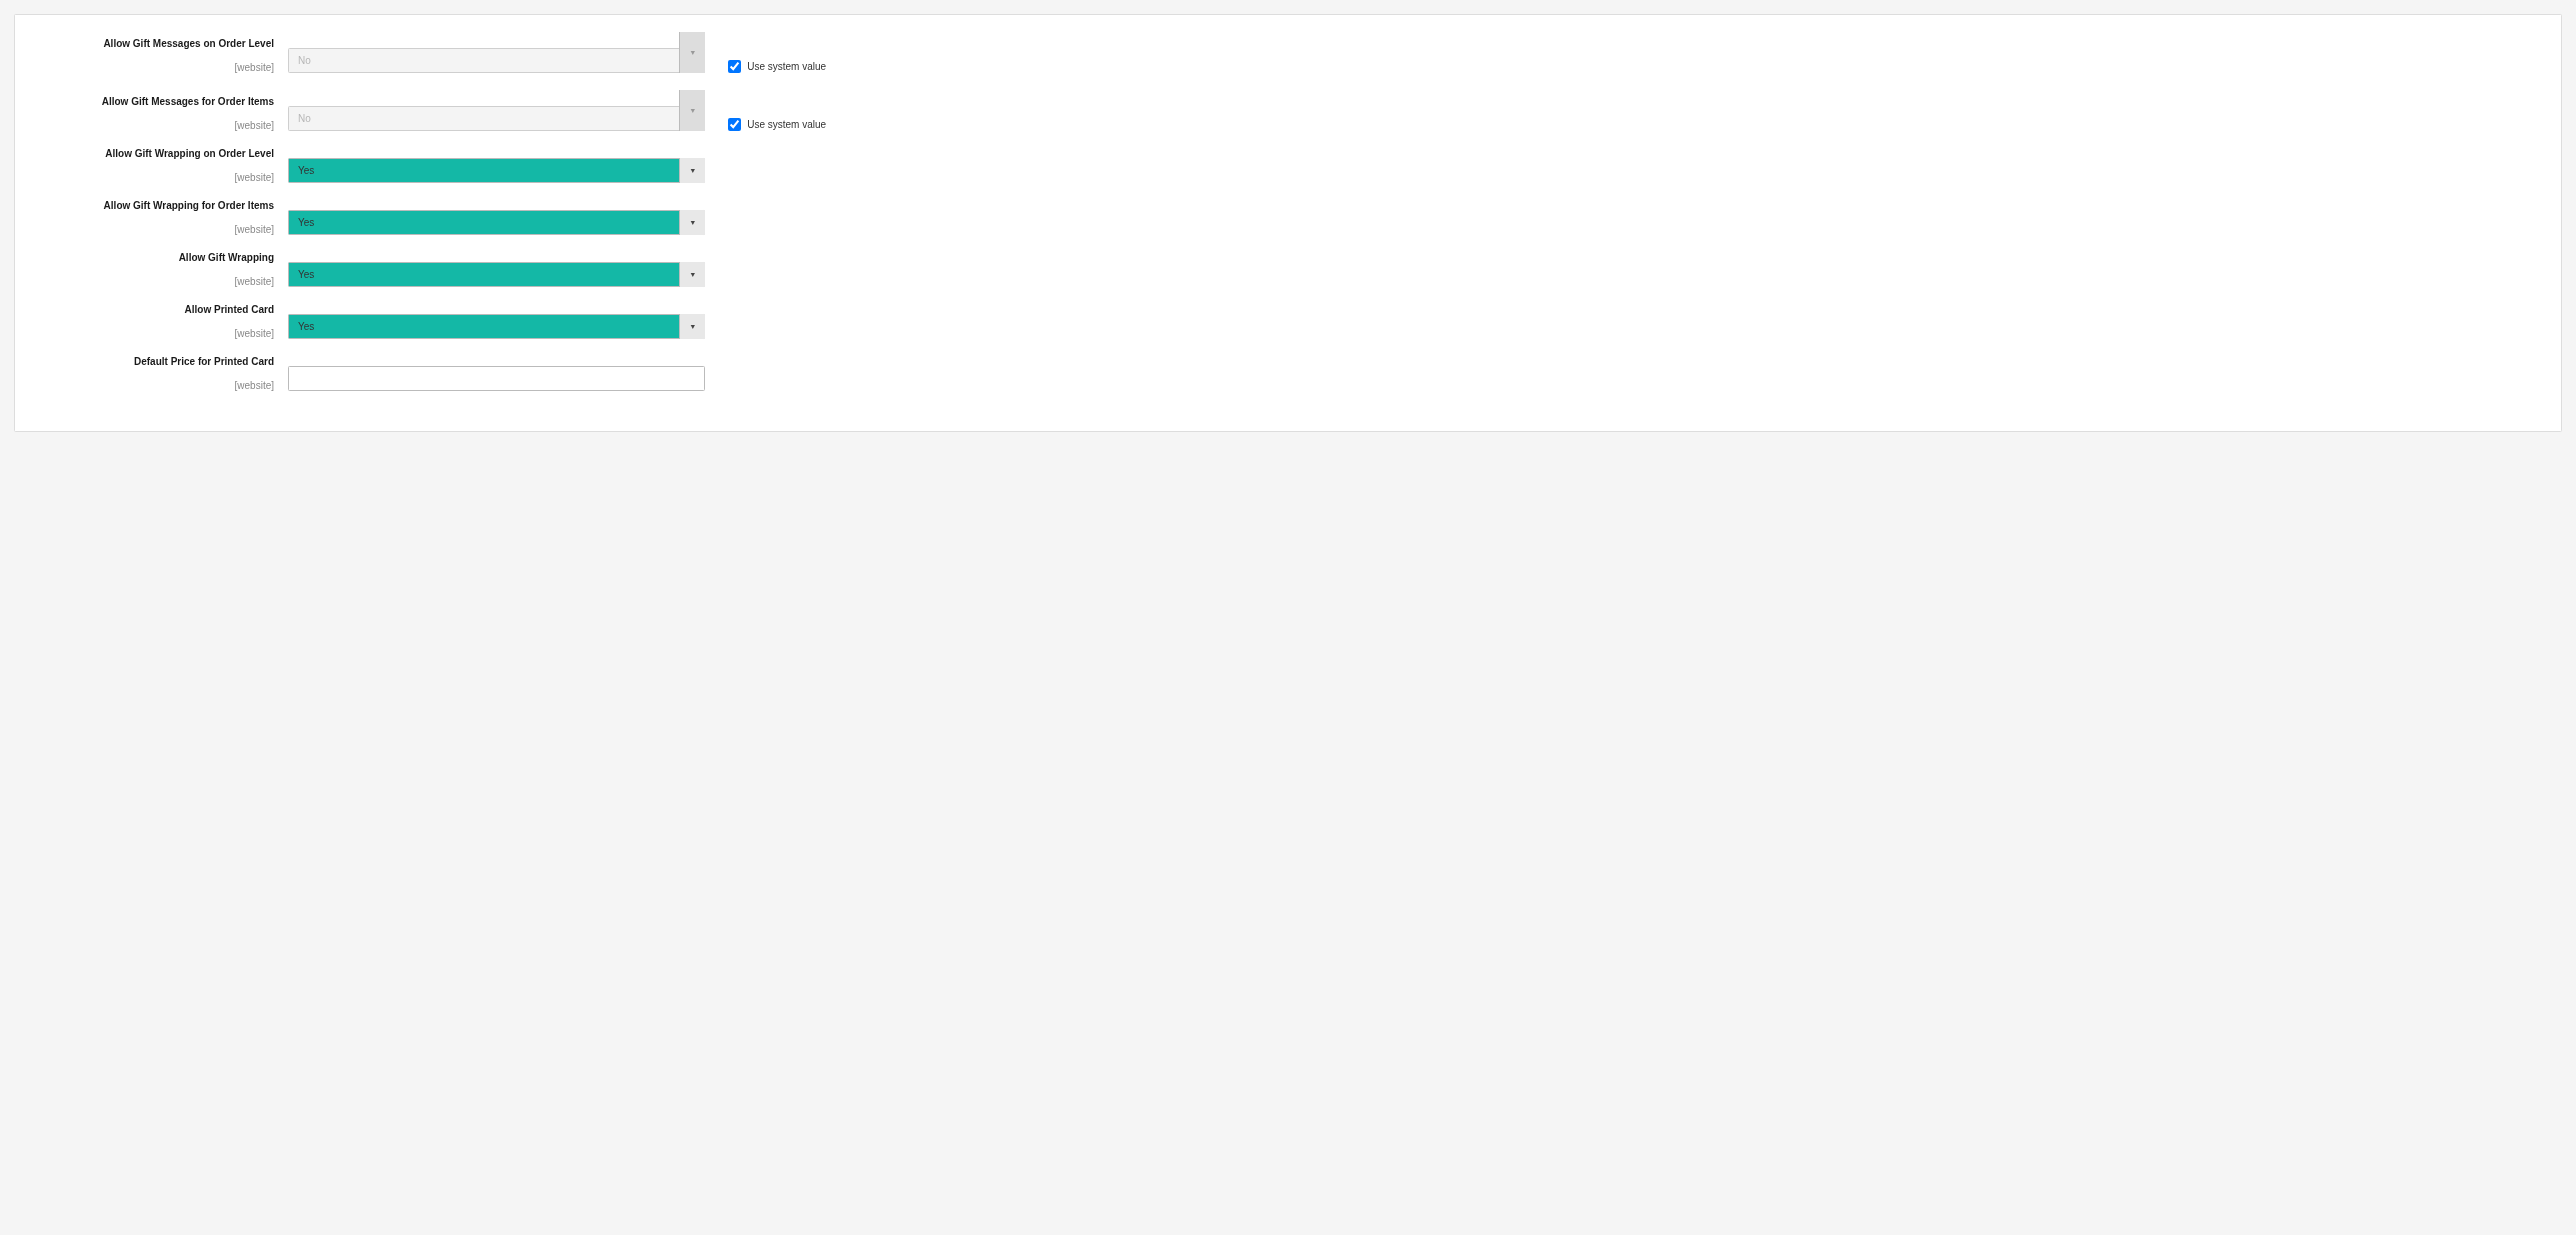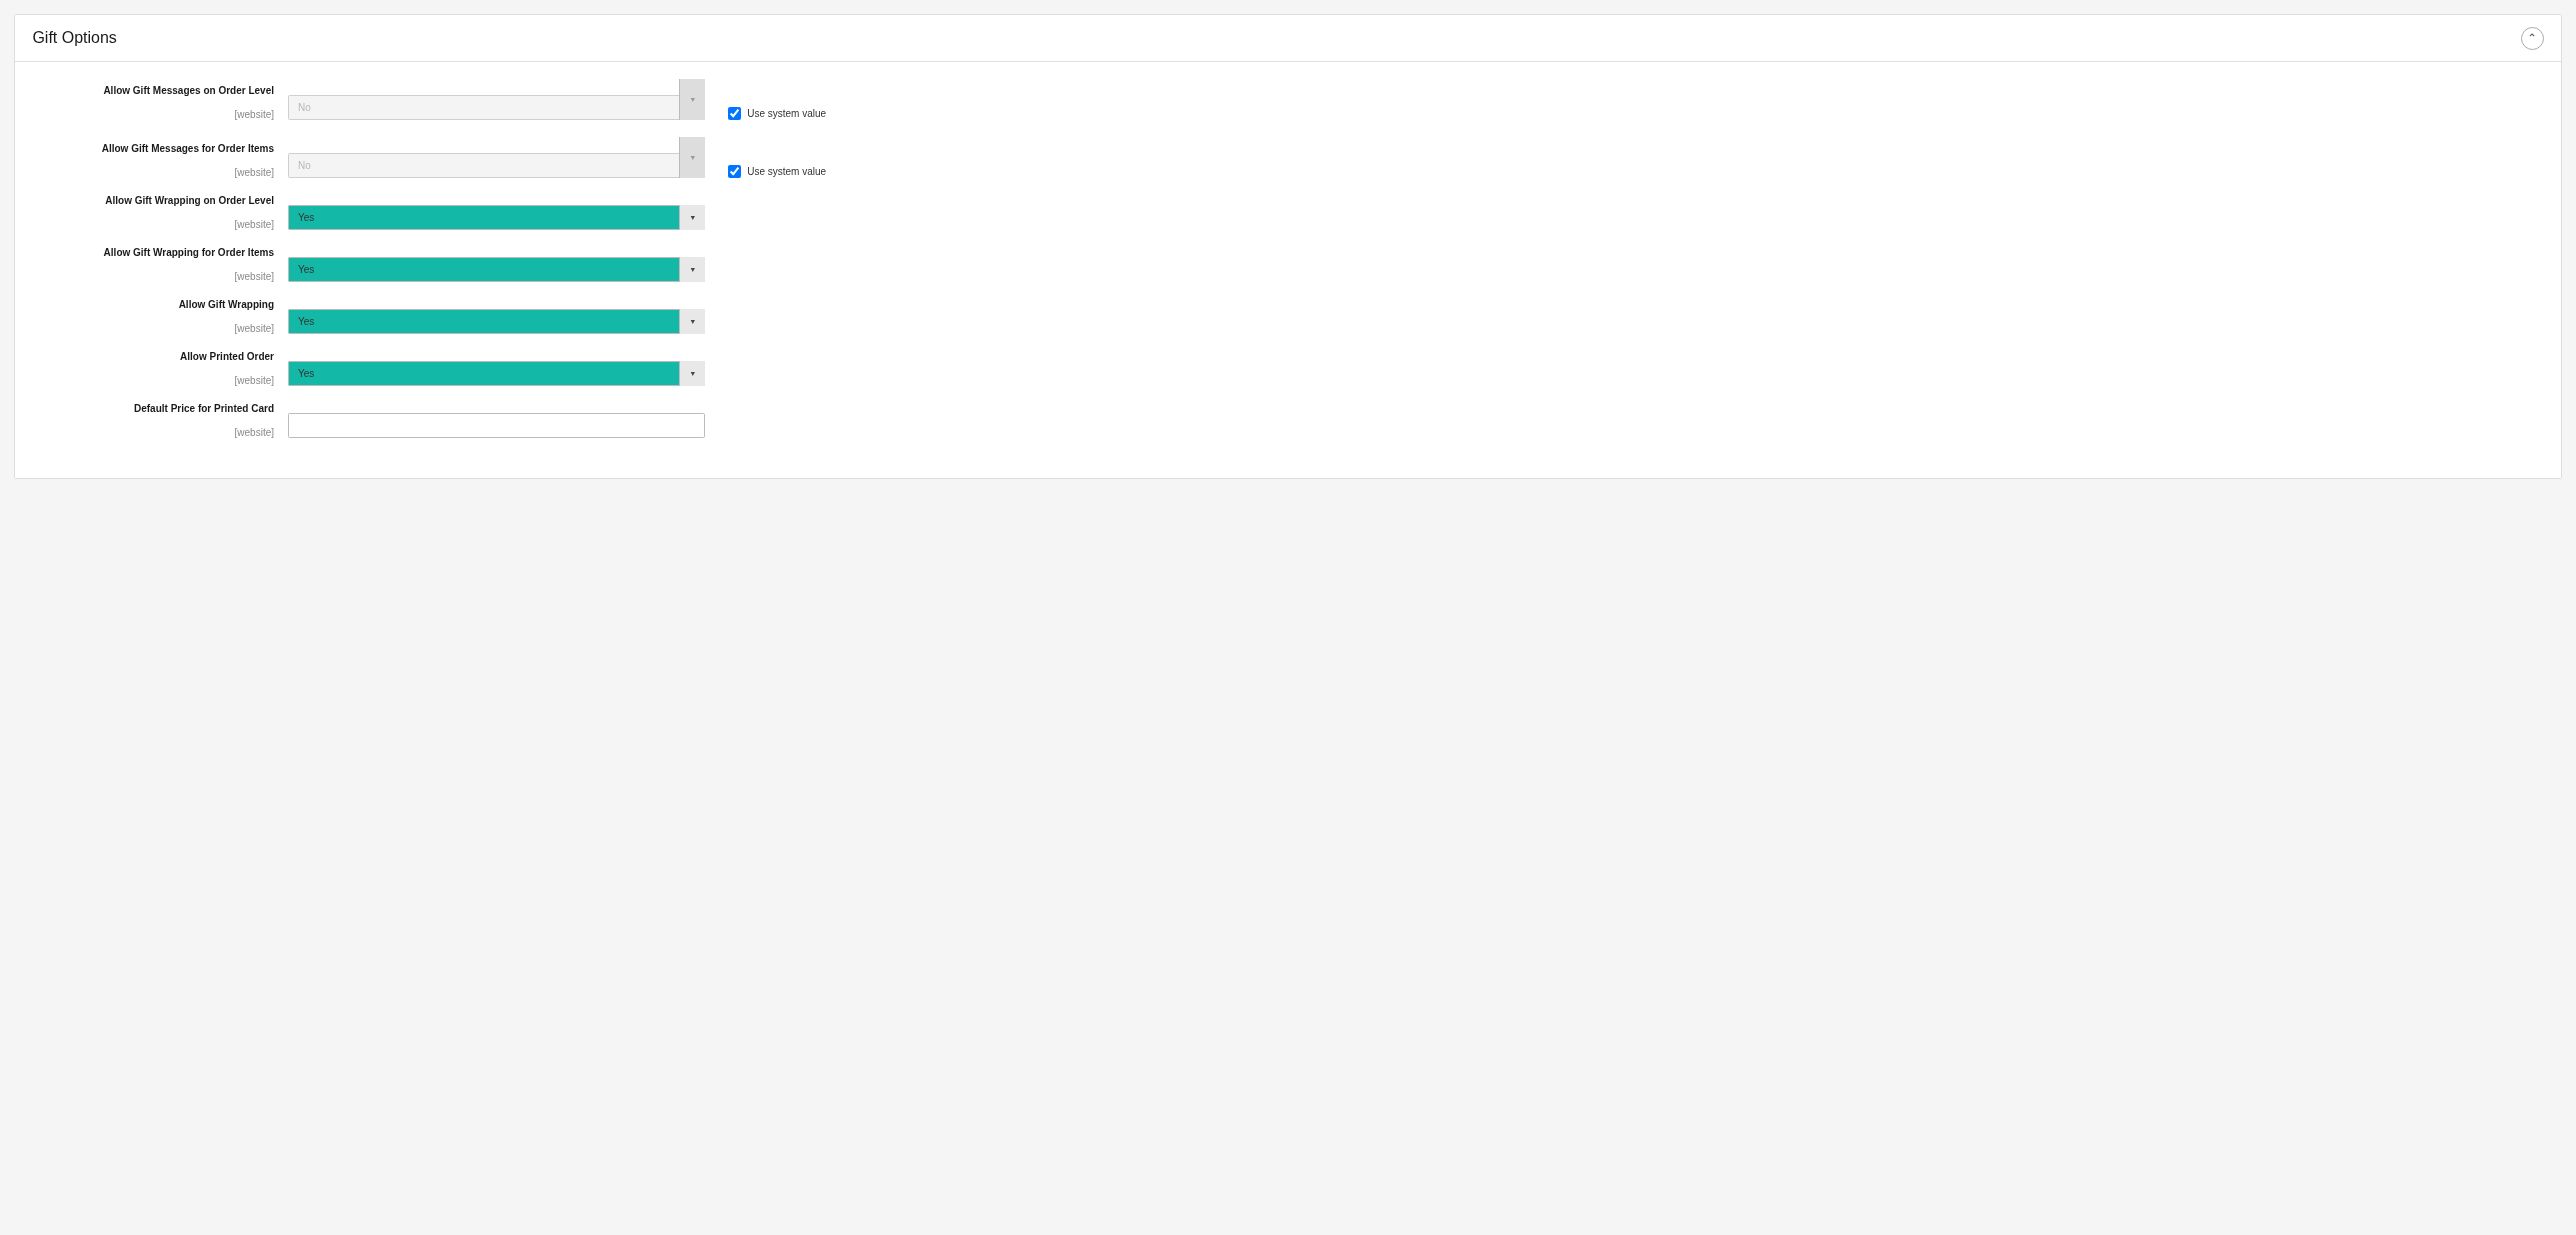--- a/index.html
+++ b/index.html
@@ -160,26 +160,20 @@
     .use-system-value label {
       font-size: 10px;
       color: #333;
       cursor: pointer;
     }
   </style>
 </head>
 <body>
 
 <div class="panel">
-  <div class="panel-header">
-    <h2 class="panel-title">Gift Options</h2>
-    <button class="collapse-btn">
-      <span>⌃</span>
-    </button>
-  </div>
 
   <div class="panel-body" id="form-container">
 
   <div class="form-row">
         <div class="field-label-group">
           <span class="field-label">Allow Gift Messages on Order Level</span>
           <span class="field-scope">[website]</span>
         </div>
         <div class="field-control">
           <div class="select-wrapper"><select class="disabled-look" disabled=""><option value="No">No</option><option value="Yes">Yes</option></select><div class="select-arrow disabled-arrow">▼</div></div>
@@ -224,21 +218,21 @@
         <div class="field-label-group">
           <span class="field-label">Allow Gift Wrapping</span>
           <span class="field-scope">[website]</span>
         </div>
         <div class="field-control">
           <div class="select-wrapper"><select><option value="Yes">Yes</option><option value="No">No</option></select><div class="select-arrow">▼</div></div>
         </div>
       </div>
       <div class="form-row">
         <div class="field-label-group">
-          <span class="field-label">Allow Printed Order</span>
+          <span class="field-label">Allow Printed Card</span>
           <span class="field-scope">[website]</span>
         </div>
         <div class="field-control">
           <div class="select-wrapper"><select><option value="Yes">Yes</option><option value="No">No</option></select><div class="select-arrow">▼</div></div>
         </div>
       </div>
       <div class="form-row">
         <div class="field-label-group">
           <span class="field-label">Default Price for Printed Card</span>
           <span class="field-scope">[website]</span>

